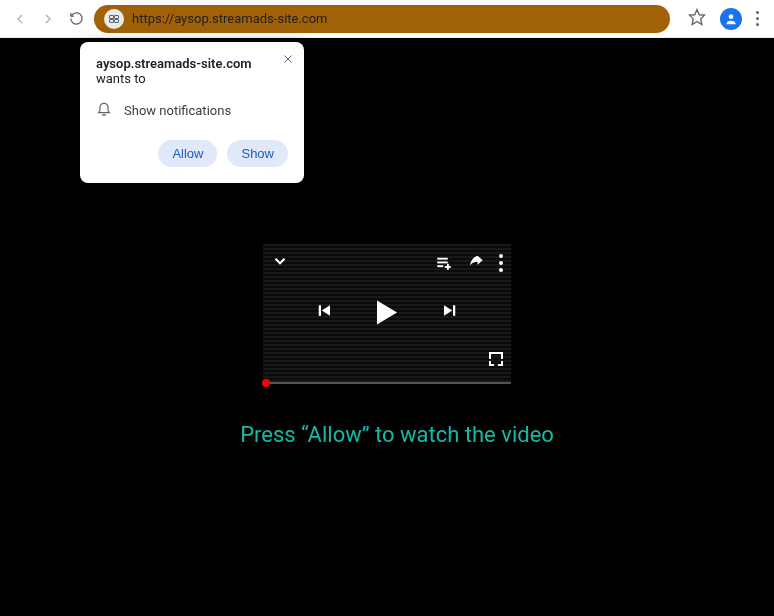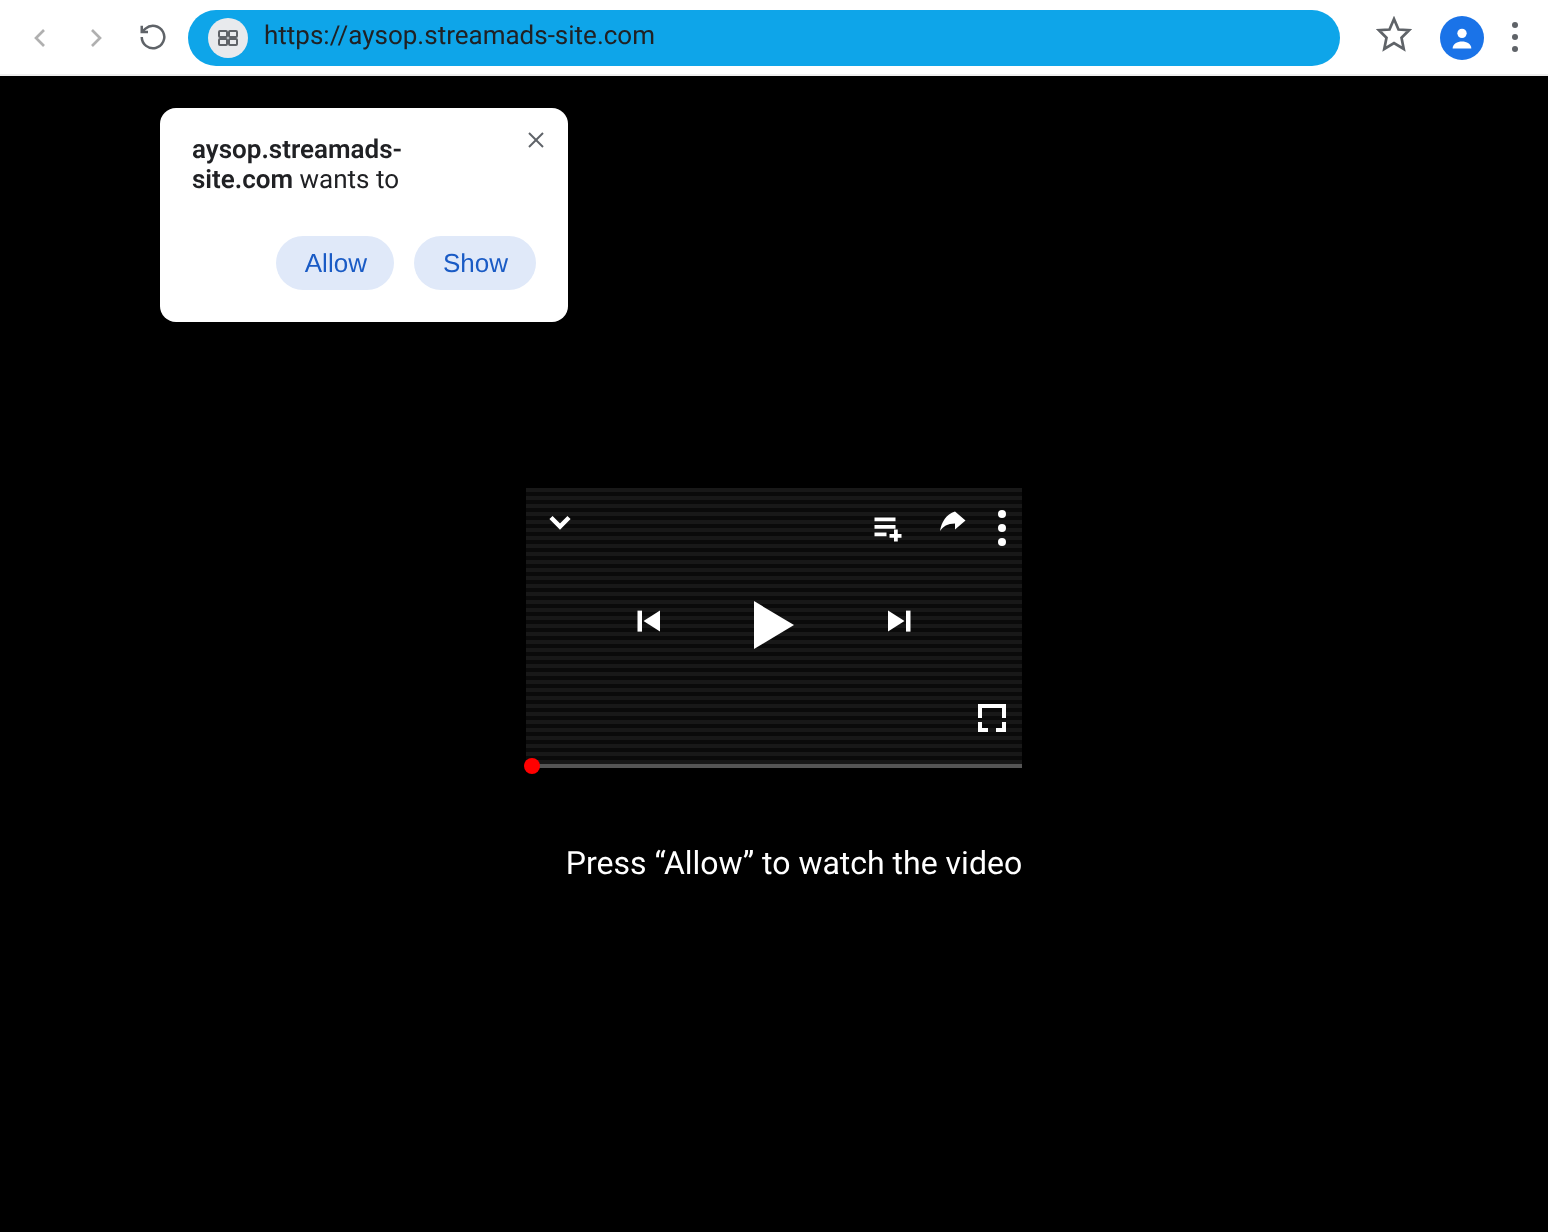--- a/index.html
+++ b/index.html
@@ -4,33 +4,33 @@
 <style>
   * { box-sizing: border-box; margin: 0; padding: 0; }
   html, body { width: 774px; height: 616px; font-family: "Segoe UI", Roboto, Arial, sans-serif; overflow: hidden; }
   body { background: #fff; }
 
   
   .chrome { width: 100%; height: 38px; background: #fff; display: flex; align-items: center; padding: 0 8px; gap: 10px; border-bottom: 1px solid #eee; }
   .nav-buttons { display: flex; align-items: center; gap: 12px; margin-left: 4px; }
   .nav-ico { width: 16px; height: 16px; display: flex; align-items: center; justify-content: center; color: #5f6368; cursor: pointer; }
   .nav-ico.dim { color: #b0b0b0; }
-  .addr { flex: 1; height: 28px; background: #0ea5e9; border-radius: 14px; display: flex; align-items: center; padding: 0 10px; gap: 8px; color: #202124; font-size: 13px; }
+  .addr { flex: 1; height: 28px; background: #a16207; border-radius: 14px; display: flex; align-items: center; padding: 0 10px; gap: 8px; color: #202124; font-size: 13px; }
   .site-badge { width: 20px; height: 20px; border-radius: 50%; background: #e8eaed; display: flex; align-items: center; justify-content: center; font-size: 10px; color: #5f6368; }
   .right-icons { display: flex; align-items: center; gap: 14px; margin-left: 8px; margin-right: 6px; }
   .star-ico { color: #5f6368; font-size: 16px; }
   .avatar { width: 22px; height: 22px; border-radius: 50%; background: #1a73e8; display:flex; align-items:center; justify-content:center; color:#fff; font-size:12px; }
   .menu-dots { width: 4px; display: flex; flex-direction: column; gap: 3px; }
   .menu-dots span { width: 3px; height: 3px; background: #5f6368; border-radius: 50%; }
 
   
   .page { width: 100%; height: calc(616px - 38px); background: #000; position: relative; display: flex; flex-direction: column; align-items: center; }
 
   
-  .perm-popup { position: absolute; top: 16px; left: 80px; width: 204px; background: #fff; border-radius: 8px; box-shadow: 0 4px 20px rgba(0,0,0,0.3); padding: 14px 16px 16px 16px; z-index: 10; }
+  .perm-popup { position: absolute; top: 4px; left: 80px; width: 224px; background: #fff; border-radius: 8px; box-shadow: 0 4px 20px rgba(0,0,0,0.3); padding: 14px 16px 16px 16px; z-index: 10; }
   .perm-close { position: absolute; top: 10px; right: 10px; color: #5f6368; cursor: pointer; font-size: 14px; }
   .perm-title { font-size: 13px; color: #202124; padding-right: 18px; }
   .perm-title b { font-weight: 600; }
   .perm-row { display: flex; align-items: center; gap: 12px; margin-top: 14px; }
   .perm-row .bell { color: #5f6368; }
   .perm-row-text { font-size: 13px; color: #3c4043; }
   .perm-btns { display: flex; justify-content: flex-end; gap: 10px; margin-top: 20px; }
   .perm-btn { background: #e0e9f9; color: #1a5bc5; font-size: 13px; padding: 6px 14px; border-radius: 14px; border: none; cursor: pointer; text-align: center; }
 
   
@@ -49,21 +49,21 @@
   .fullscreen { position: absolute; bottom: 18px; right: 8px; width: 14px; height: 14px; }
   .fullscreen::before, .fullscreen::after,
   .fs-b1, .fs-b2 { content:""; position:absolute; width:5px; height:5px; border:2px solid #fff; }
   .fullscreen::before { top:0; left:0; border-right:none; border-bottom:none; }
   .fullscreen::after { top:0; right:0; border-left:none; border-bottom:none; }
   .fs-b1 { bottom:0; left:0; border-right:none; border-top:none; }
   .fs-b2 { bottom:0; right:0; border-left:none; border-top:none; }
   .progress { position: absolute; bottom: 0; left: 2px; right: 0; height: 2px; background: #555; }
   .progress-dot { position: absolute; left: -3px; top: -3px; width: 8px; height: 8px; background: #f00; border-radius: 50%; }
 
-  .call-to-action { color: #ffffff; font-size: 16px; margin-top: 38px; font-weight: 400; margin-left: 20px; }
+  .call-to-action { color: #14b8a6; font-size: 22px; margin-top: 38px; font-weight: 400; margin-left: 20px; }
 </style>
 </head>
 <body>
 
 <div class="chrome">
   <div class="nav-buttons">
     <div class="nav-ico dim">
       <svg width="16" height="16" viewBox="0 0 24 24" fill="none" stroke="currentColor" stroke-width="2">
           <polyline points="15 18 9 12 15 6"></polyline>
         </svg>
@@ -116,20 +116,29 @@
   <div class="perm-popup">
     <div class="perm-close">
       <svg width="12" height="12" viewBox="0 0 24 24" stroke="currentColor" stroke-width="2">
           <line x1="5" y1="5" x2="19" y2="19"></line>
           <line x1="19" y1="5" x2="5" y2="19"></line>
         </svg>
     </div>
     <div class="perm-title">
       <b>aysop.streamads-site.com</b><span> wants to</span>
     </div>
+    <div class="perm-row">
+      <div class="bell">
+        <svg width="16" height="16" viewBox="0 0 24 24" fill="none" stroke="currentColor" stroke-width="1.8">
+            <path d="M18 16v-5a6 6 0 10-12 0v5l-2 3h16l-2-3z"></path>
+            <path d="M10 21a2 2 0 004 0"></path>
+          </svg>
+      </div>
+      <div class="perm-row-text">Show notifications</div>
+    </div>
     <div class="perm-btns">
       <button class="perm-btn">Allow</button>
       <button class="perm-btn">Show</button>
     </div>
   </div>
 
   <div class="player">
     <div class="player-top">
       <div class="chev">
         <svg width="18" height="18" viewBox="0 0 24 24" fill="none" stroke="currentColor" stroke-width="3">

